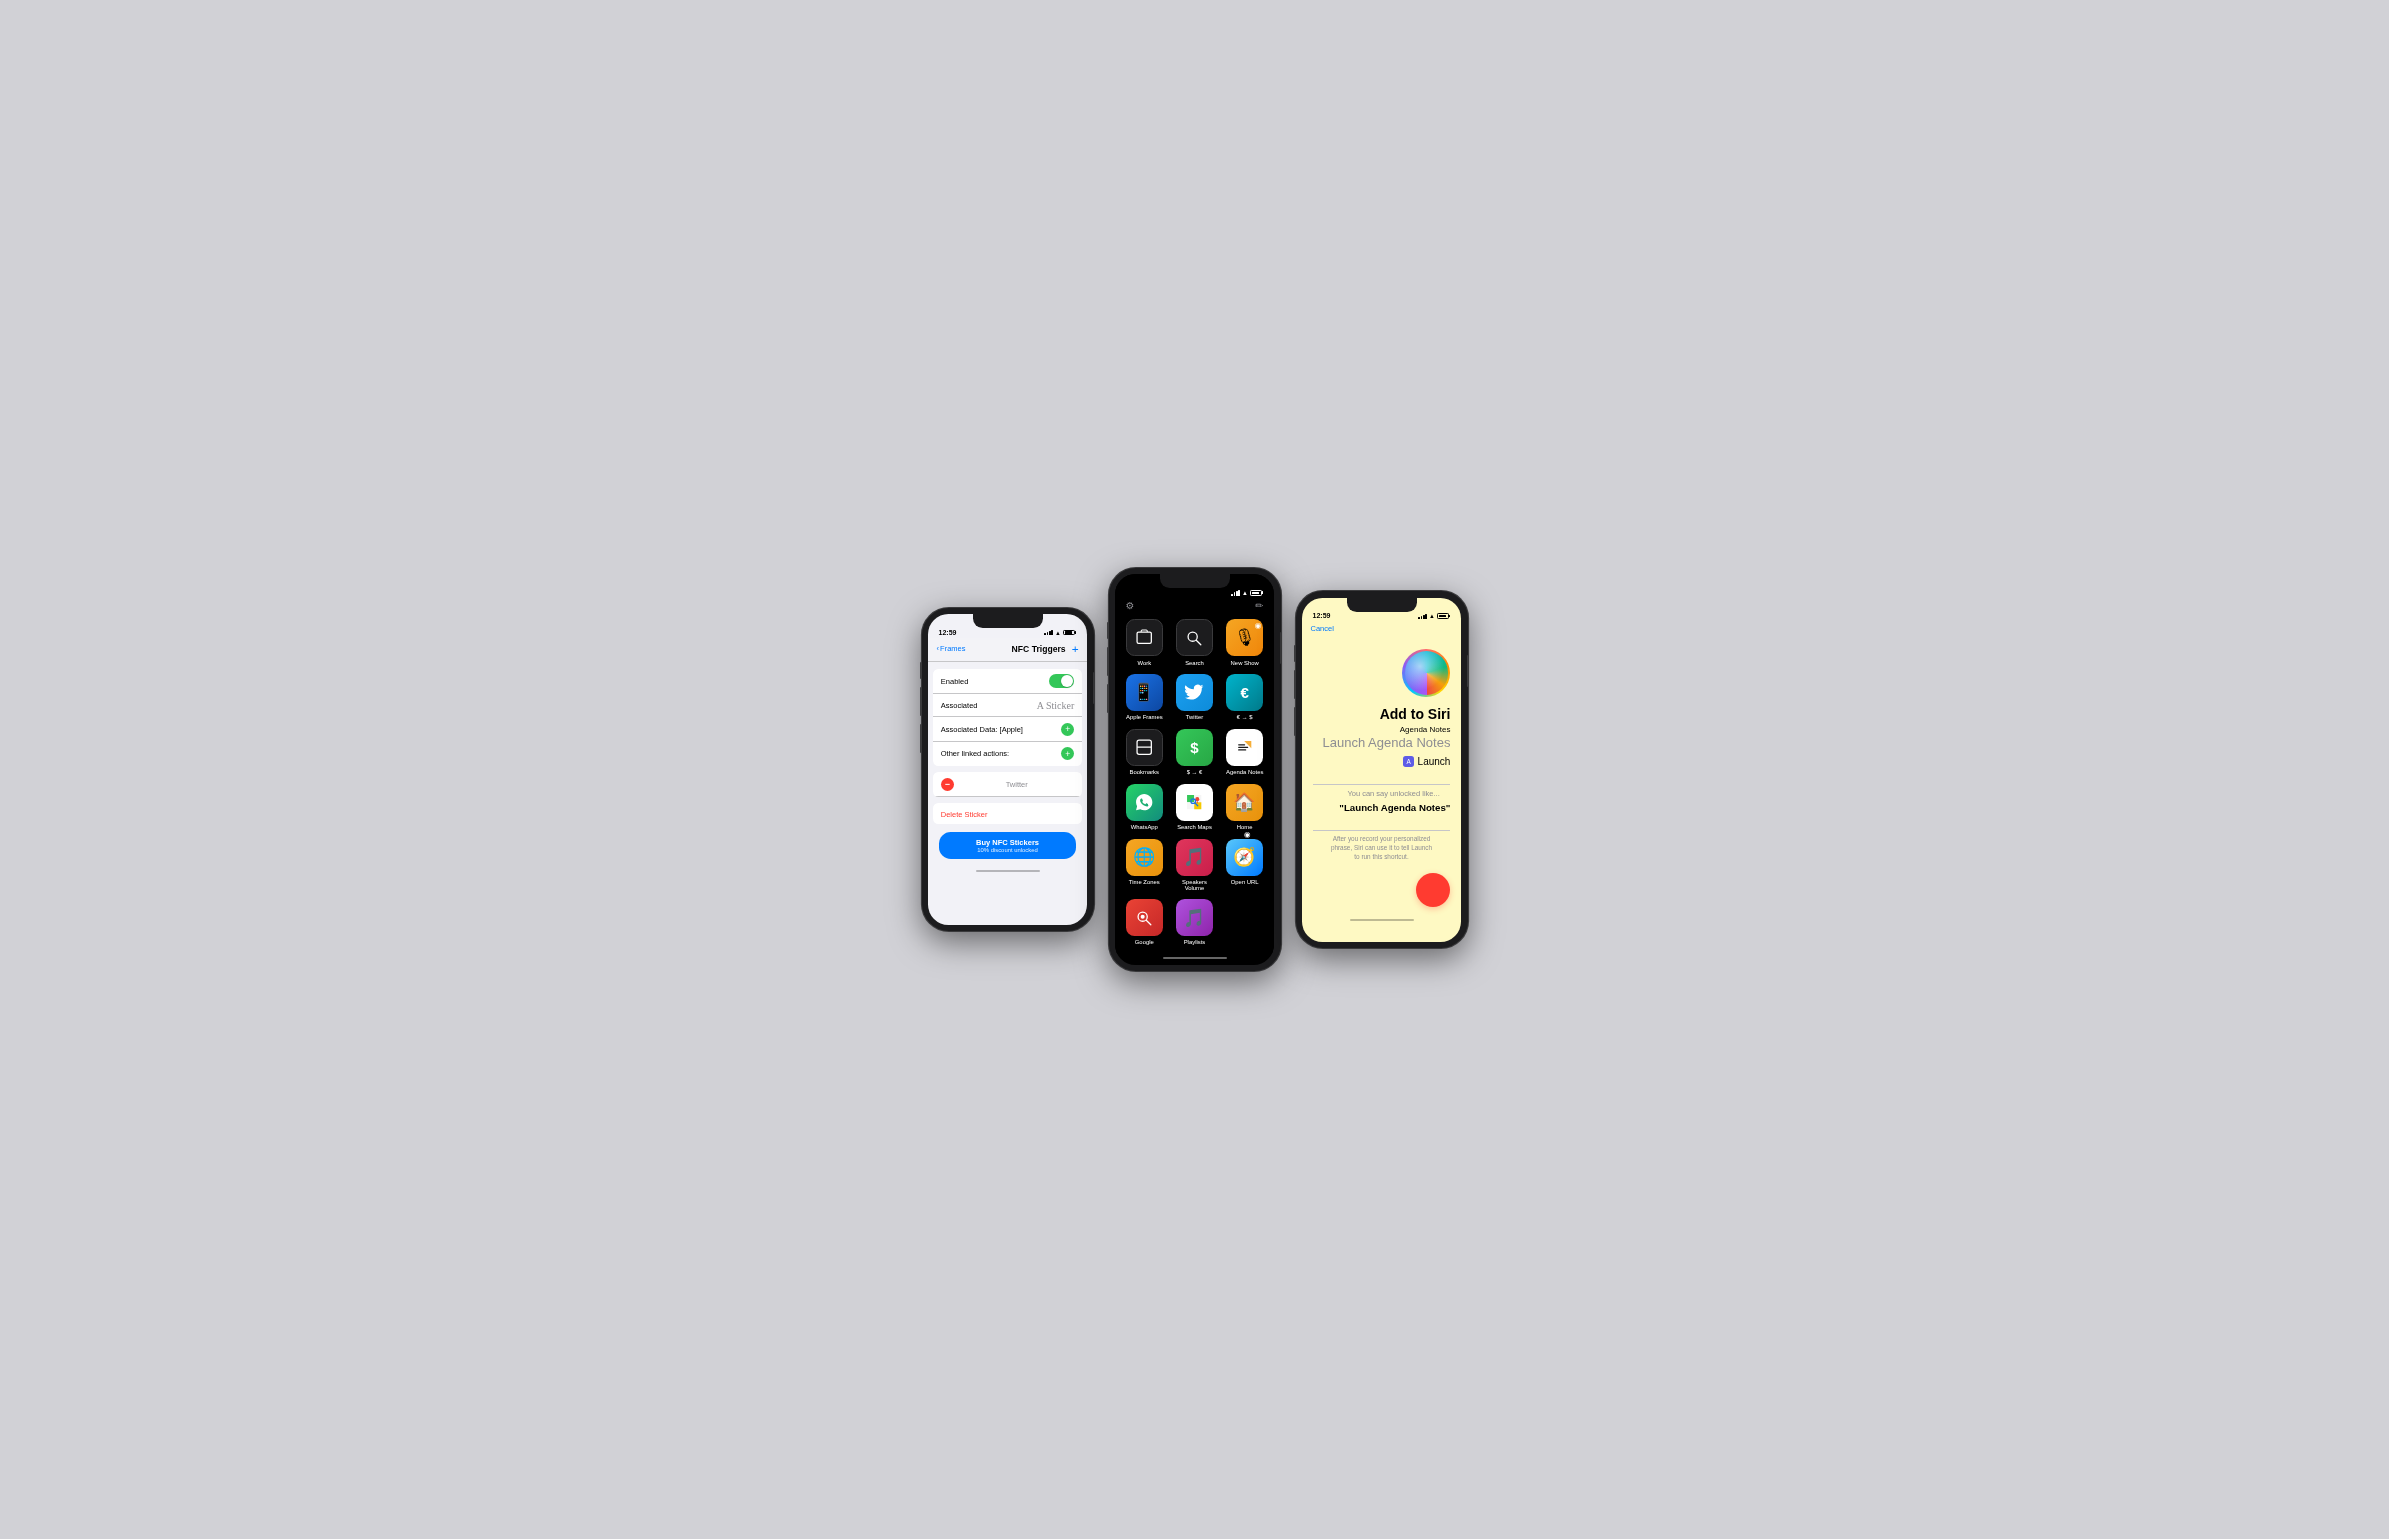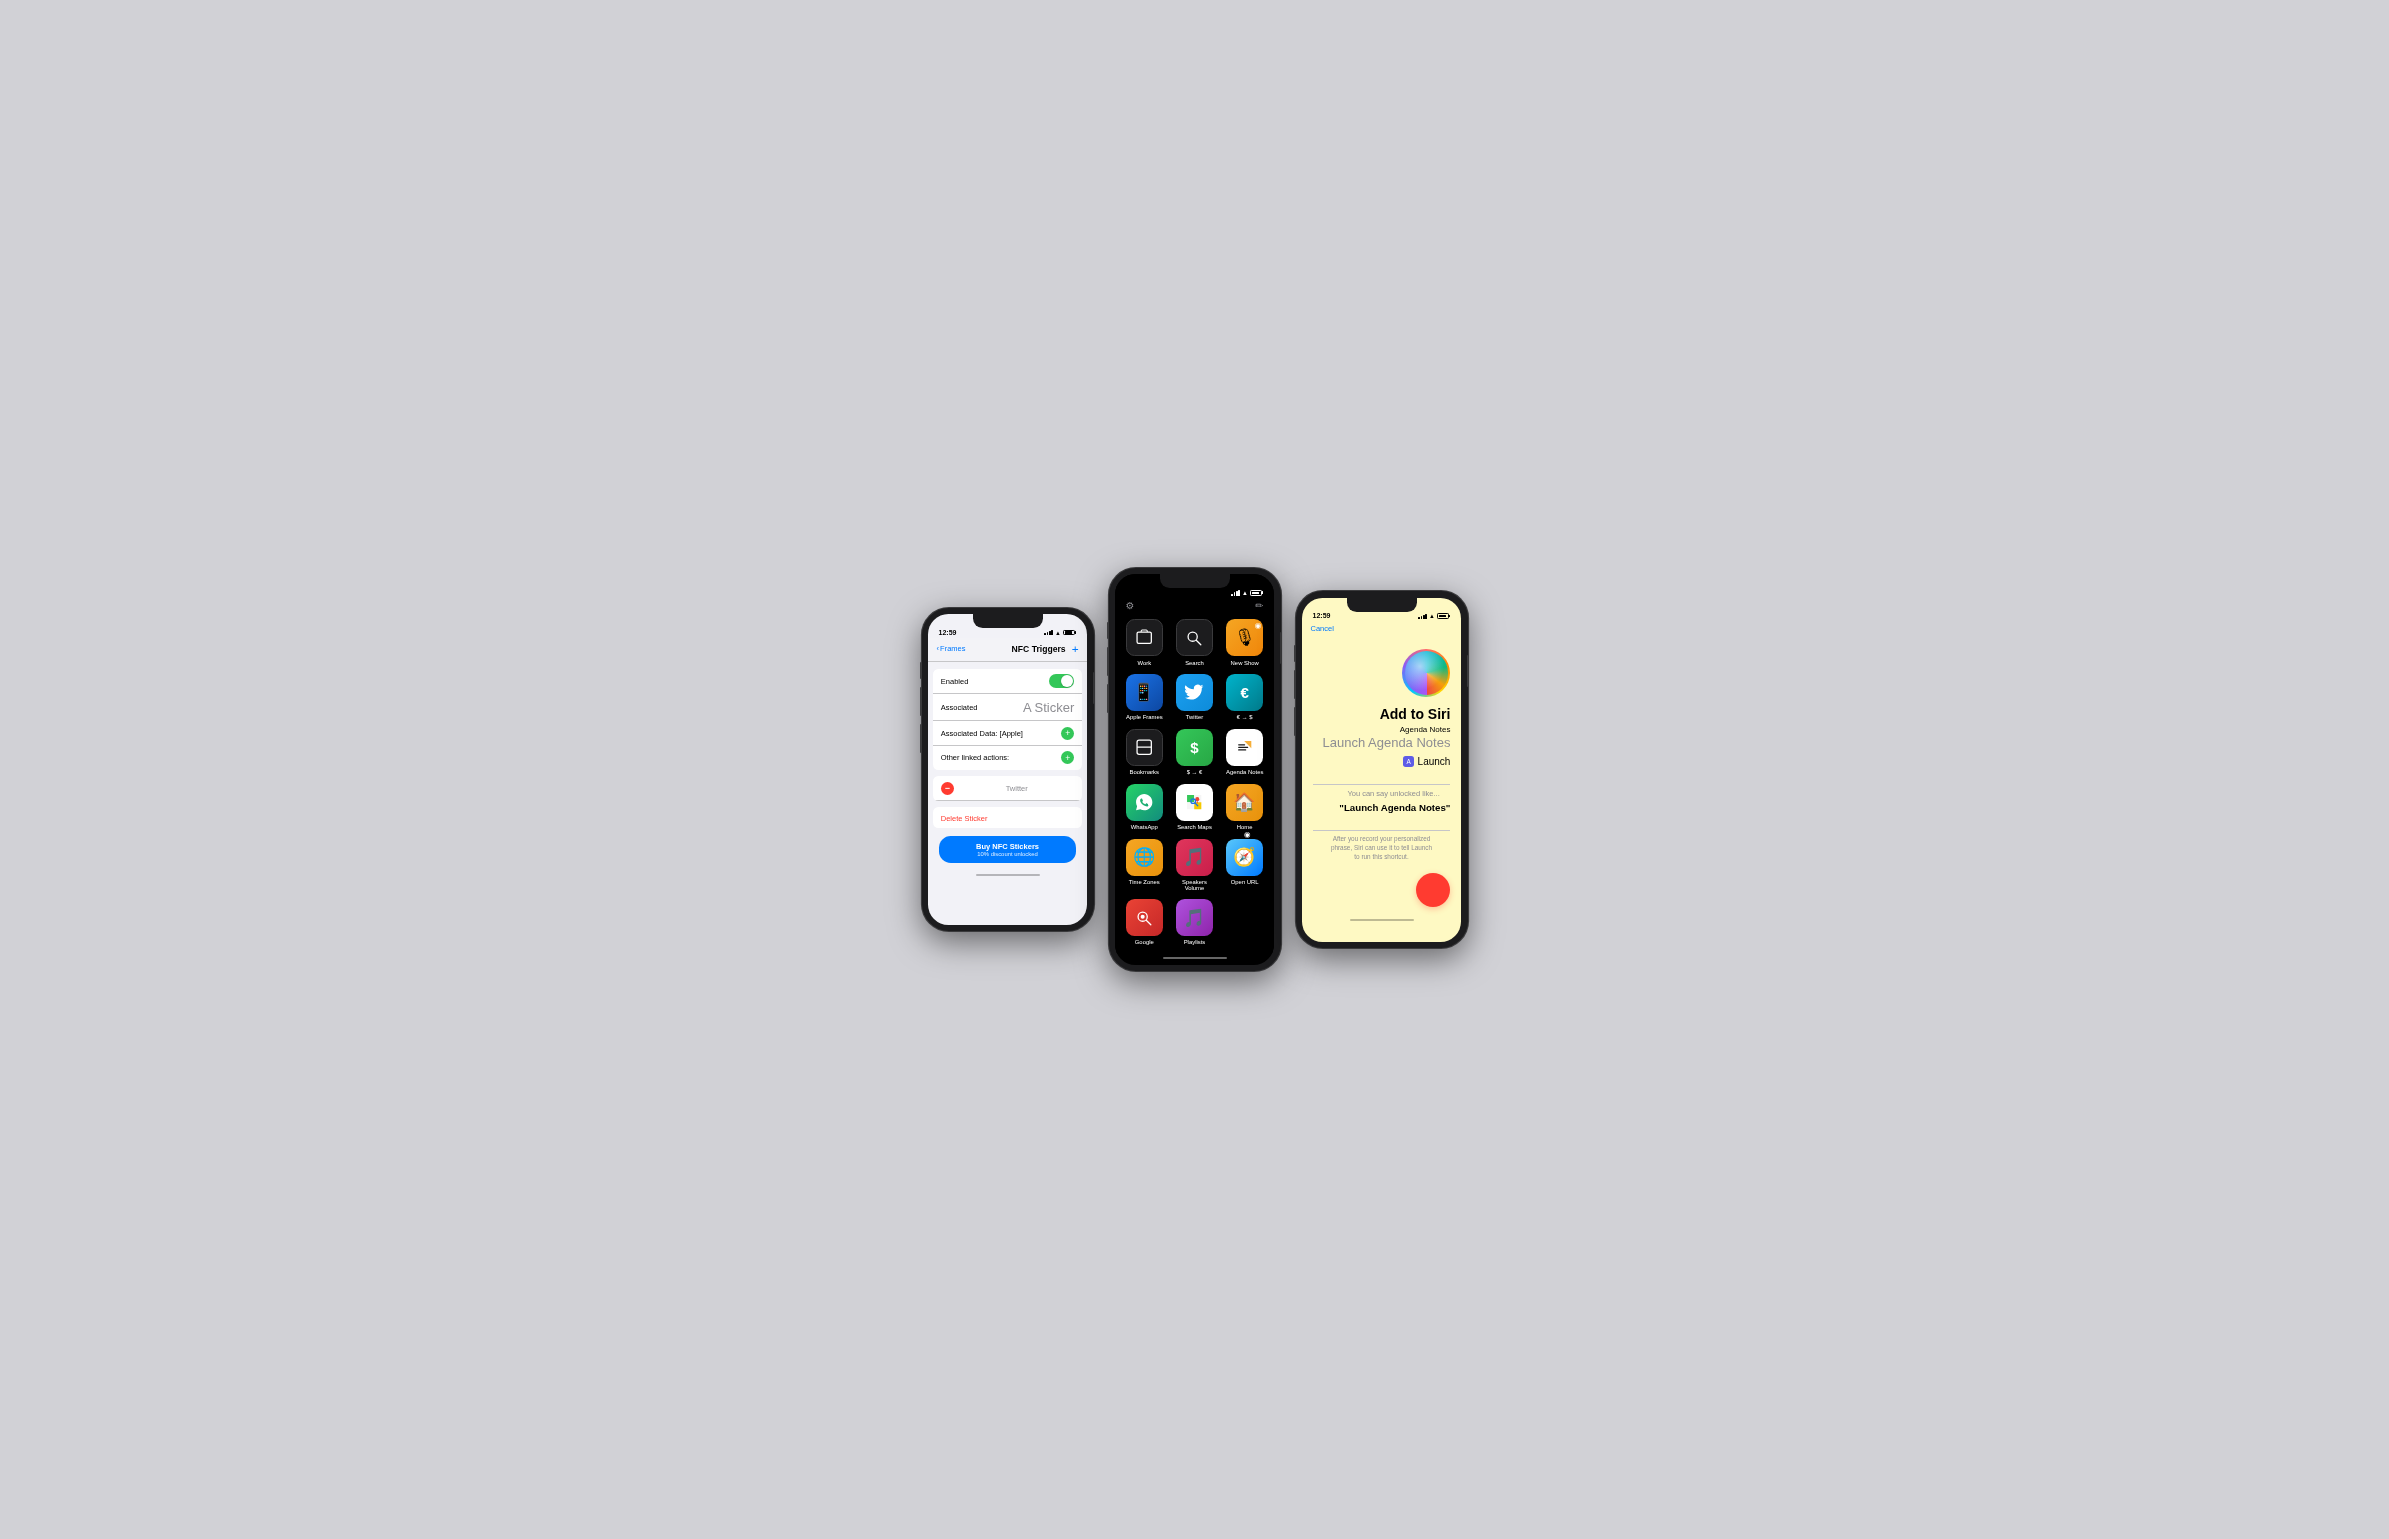--- a/index.html
+++ b/index.html
@@ -114,22 +114,23 @@
 
     .settings-row:last-child { border-bottom: none; }
 
     .settings-label {
       font-size: 7.5px;
       color: #000;
       flex: 1;
     }
 
     .settings-value {
-      font-size: 13px;
+      font-size: 10px;
       color: #8e8e93;
+      font-family: Liberation Serif, serif;
     }
 
     
     .toggle {
       width: 25px;
       height: 14px;
       background: #34c759;
       border-radius: 7px;
       position: relative;
       cursor: pointer;

